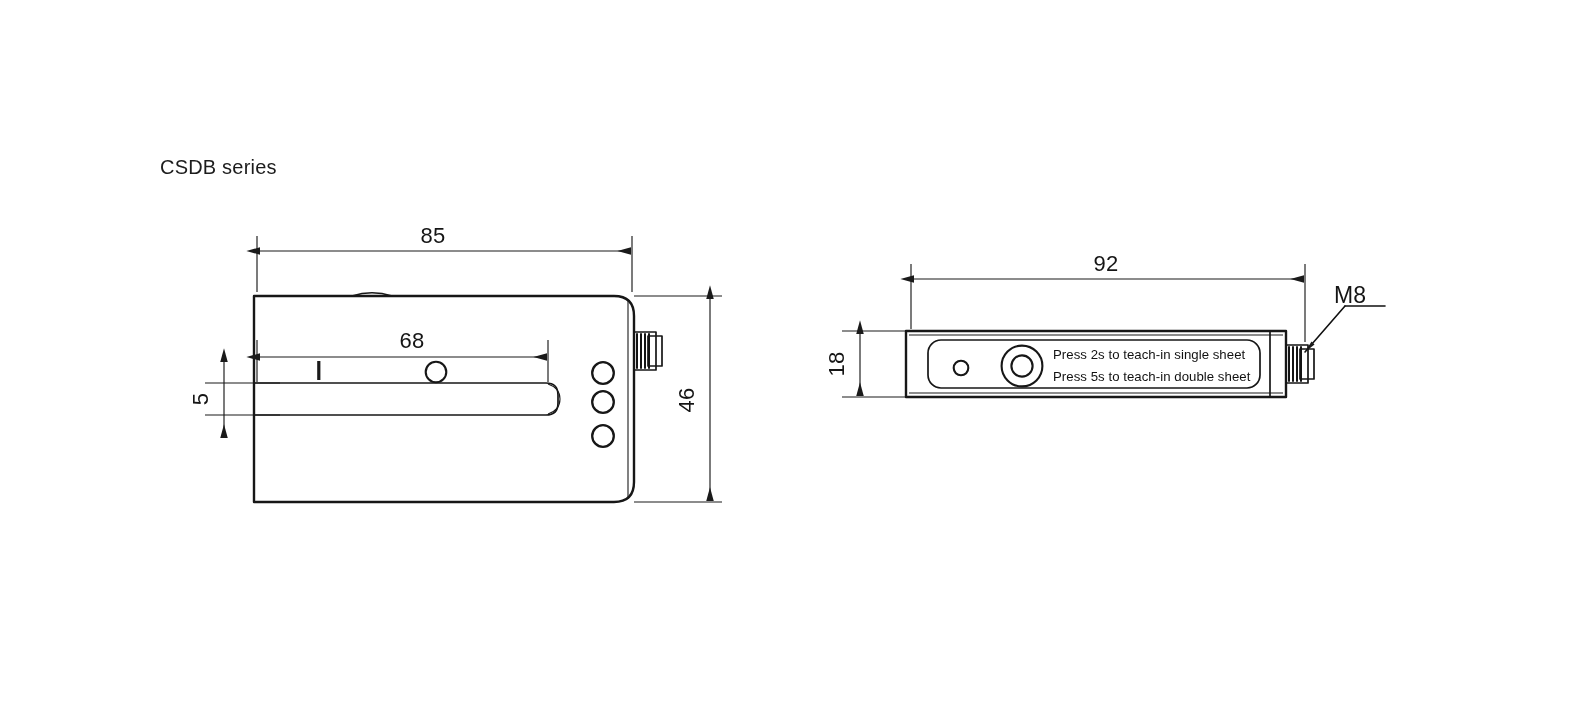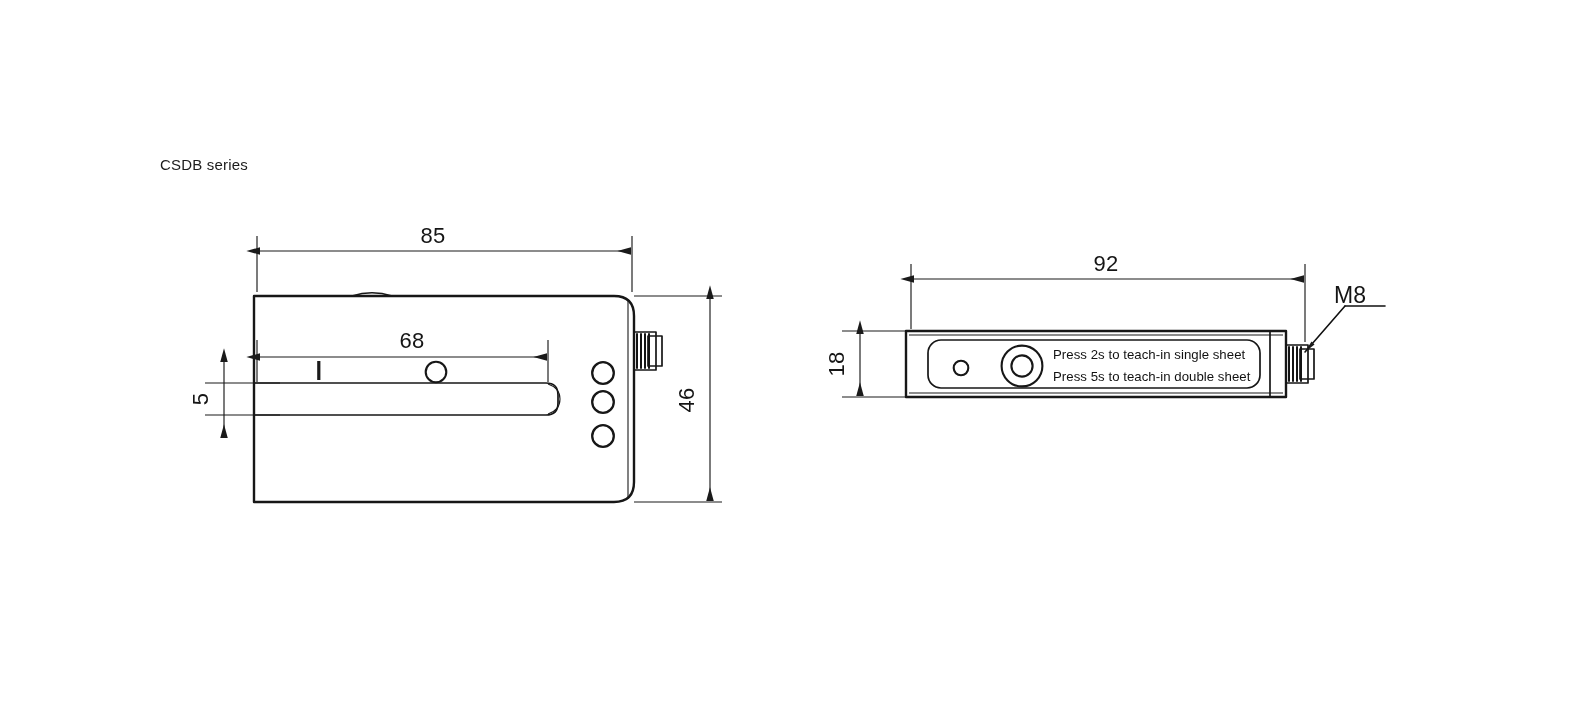--- a/index.html
+++ b/index.html
@@ -18,21 +18,21 @@
   #sheet {
     position: relative;
     width: 1587px;
     height: 720px;
     background: #ffffff;
   }
   #page-title {
     position: absolute;
     left: 160px;
     top: 156px;
-    font-size: 15px;
+    font-size: 20px;
     letter-spacing: 0.2px;
     color: #1c1c1c;
     white-space: nowrap;
   }
   svg#drawing {
     position: absolute;
     left: 0;
     top: 0;
     width: 1587px;
     height: 720px;

